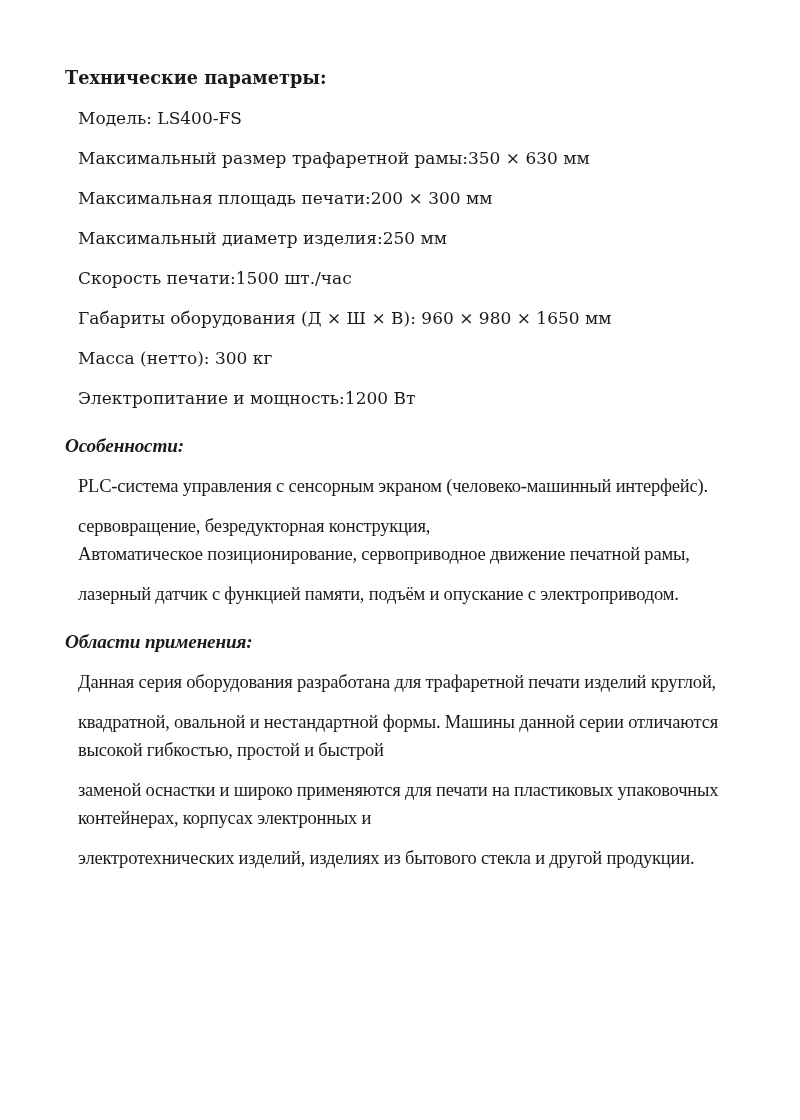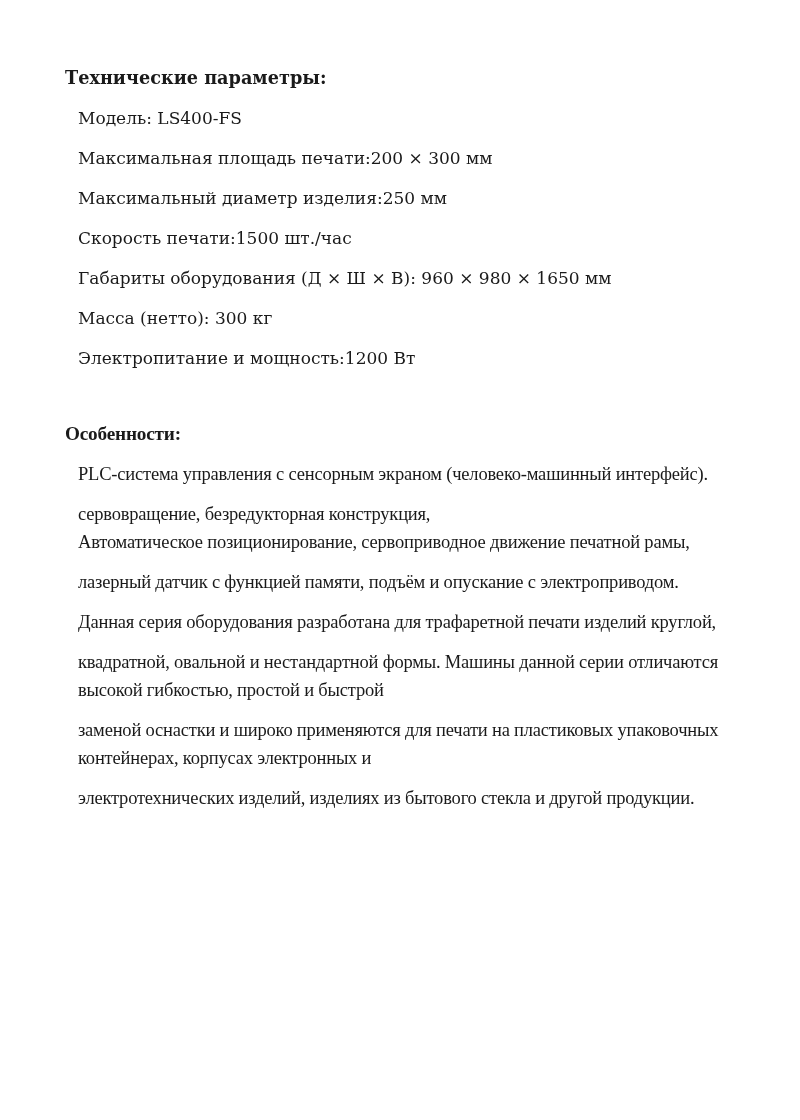--- a/index.html
+++ b/index.html
@@ -30,21 +30,22 @@
     font-size: 18.5px;
     letter-spacing: -0.2px;
   }
   .heading {
     margin: 0 0 12px 0;
     font-size: 1.04em;
     font-weight: 700;
     line-height: 28px;
   }
   .section-gap .heading {
-    margin-top: 48px;
+    margin-top: 20px;
+    font-style: italic;
   }
   .paras p {
     margin: 0 0 12px 13px;
     line-height: 28px;
     font-weight: 400;
   }
   .line {
     display: block;
     white-space: nowrap;
   }
@@ -52,20 +53,23 @@
 </head>
 <body>
 
 <main class="doc">
 
   <section class="font-a">
     <h2 class="heading">Технические параметры:</h2>
     <div class="paras">
         <p>
           <span class="line">Модель: LS400-FS</span>
+        </p>
+        <p>
+          <span class="line">Максимальный размер трафаретной рамы:350 × 630 мм</span>
         </p>
         <p>
           <span class="line">Максимальная площадь печати:200 × 300 мм</span>
         </p>
         <p>
           <span class="line">Максимальный диаметр изделия:250 мм</span>
         </p>
         <p>
           <span class="line">Скорость печати:1500 шт./час</span>
         </p>
@@ -91,20 +95,21 @@
           <span class="line">сервовращение, безредукторная конструкция,</span>
           <span class="line">Автоматическое позиционирование, сервоприводное движение печатной рамы,</span>
         </p>
         <p>
           <span class="line">лазерный датчик с функцией памяти, подъём и опускание с электроприводом.</span>
         </p>
       </div>
   </section>
 
   <section class="font-b section-gap">
+    <h2 class="heading">Области применения:</h2>
     <div class="paras">
         <p>
           <span class="line">Данная серия оборудования разработана для трафаретной печати изделий круглой,</span>
         </p>
         <p>
           <span class="line">квадратной, овальной и нестандартной формы. Машины данной серии отличаются</span>
           <span class="line">высокой гибкостью, простой и быстрой</span>
         </p>
         <p>
           <span class="line">заменой оснастки и широко применяются для печати на пластиковых упаковочных</span>

